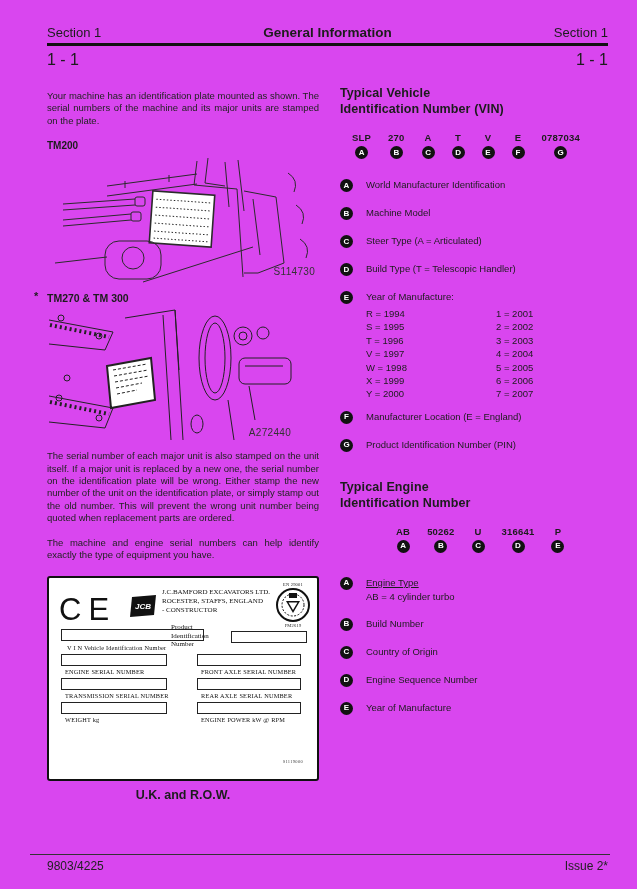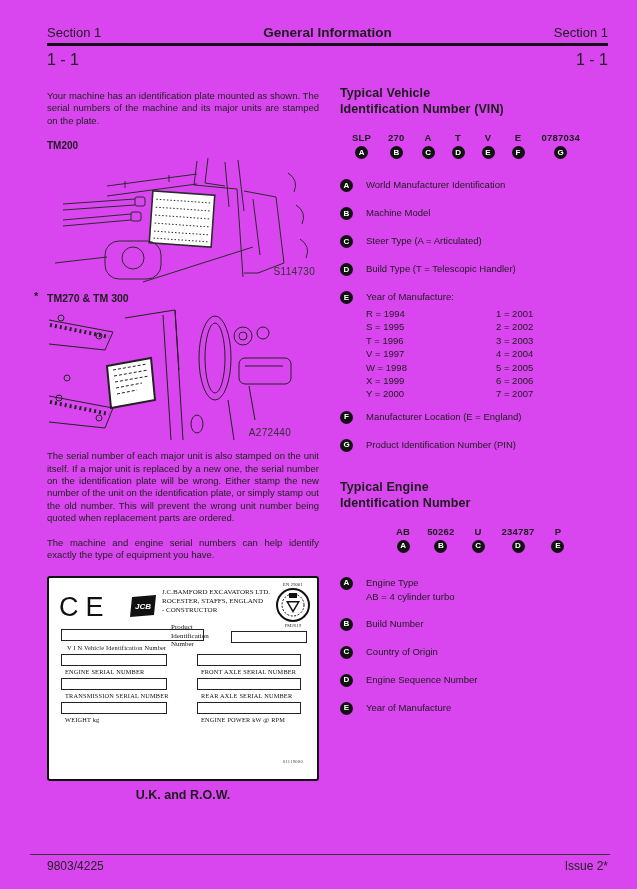--- a/index.html
+++ b/index.html
@@ -20,21 +20,21 @@
   .col-right{ position:absolute; left:340px; top:85px; width:272px; }
   h2.sec { font-size:12.5px; font-weight:bold; line-height:16px; letter-spacing:.1px; }
   .body-p { font-size:9.5px; line-height:12.4px; text-align:justify; margin-top:10px; color:#222; }
   .fig-tag { font-size:10px; font-weight:bold; margin-top:13px; }
   .fig-wrap { position:relative; margin-top:4px; }
   .fig-ref { position:absolute; font-size:10px; color:#333; letter-spacing:.3px; }
   .fig2-head { position:relative; margin-top:9px; font-size:10.5px; font-weight:bold; }
   .fig2-head .ast { position:absolute; left:-13px; top:-2px; font-weight:bold; font-size:11px; }
   
   .plate { position:relative; margin-top:15px; width:272px; height:205px; border:2px solid #111; border-radius:3px; background:#fff; font-family:"Liberation Serif", serif; }
-  .ce { position:absolute; left:10px; top:14px; font-size:27px; letter-spacing:7px; font-weight:500; color:#111; font-family:"Liberation Sans", sans-serif;}
+  .ce { position:absolute; left:10px; top:14px; font-size:31px; letter-spacing:7px; font-weight:500; color:#111; font-family:"Liberation Sans", sans-serif;}
   .jcb { position:absolute; left:80px; top:17px; }
   .company { position:absolute; left:113px; top:10px; width:118px; font-size:7px; line-height:8.6px; color:#111; }
   .seal { position:absolute; left:220px; top:4px; width:48px; text-align:center; }
   .seal .tiny { font-size:4.5px; line-height:5px; color:#222; letter-spacing:.2px; }
   .fbox { position:absolute; height:12px; background:#fff; border:1px solid #222; }
   .flab { position:absolute; font-size:6.3px; color:#111; letter-spacing:.2px; white-space:nowrap; }
   .pin-lab { position:absolute; left:122px; top:45px; width:56px; font-size:7px; line-height:8.5px; color:#111; }
   .plate-ref { position:absolute; right:14px; top:181px; font-size:4.5px; color:#444; letter-spacing:.3px; }
   .plate-cap { margin-top:7px; text-align:center; font-size:12.5px; font-weight:bold; font-family:"Liberation Sans", sans-serif; }
   
@@ -288,34 +288,34 @@
         </div>
       <div class="seg">
           <span class="seg-code">50262</span>
           <span class="kc">B</span>
         </div>
       <div class="seg">
           <span class="seg-code">U</span>
           <span class="kc">C</span>
         </div>
       <div class="seg">
-          <span class="seg-code">234787</span>
+          <span class="seg-code">316641</span>
           <span class="kc">D</span>
         </div>
       <div class="seg">
           <span class="seg-code">P</span>
           <span class="kc">E</span>
         </div>
     </div>
 
     <div class="items" style="margin-top:24px;">
       <div class="item">
           <span class="kc">A</span>
         <span class="item-text">
-          <span style="display:block;">Engine Type</span>
+          <span style="display:block;text-decoration:underline;">Engine Type</span>
           <span style="display:block;" class="sub">AB = 4 cylinder turbo</span>
         </span>
       </div>
       <div class="item">
           <span class="kc">B</span>
           <span class="item-text">Build Number</span>
         </div>
       <div class="item">
           <span class="kc">C</span>
           <span class="item-text">Country of Origin</span>

